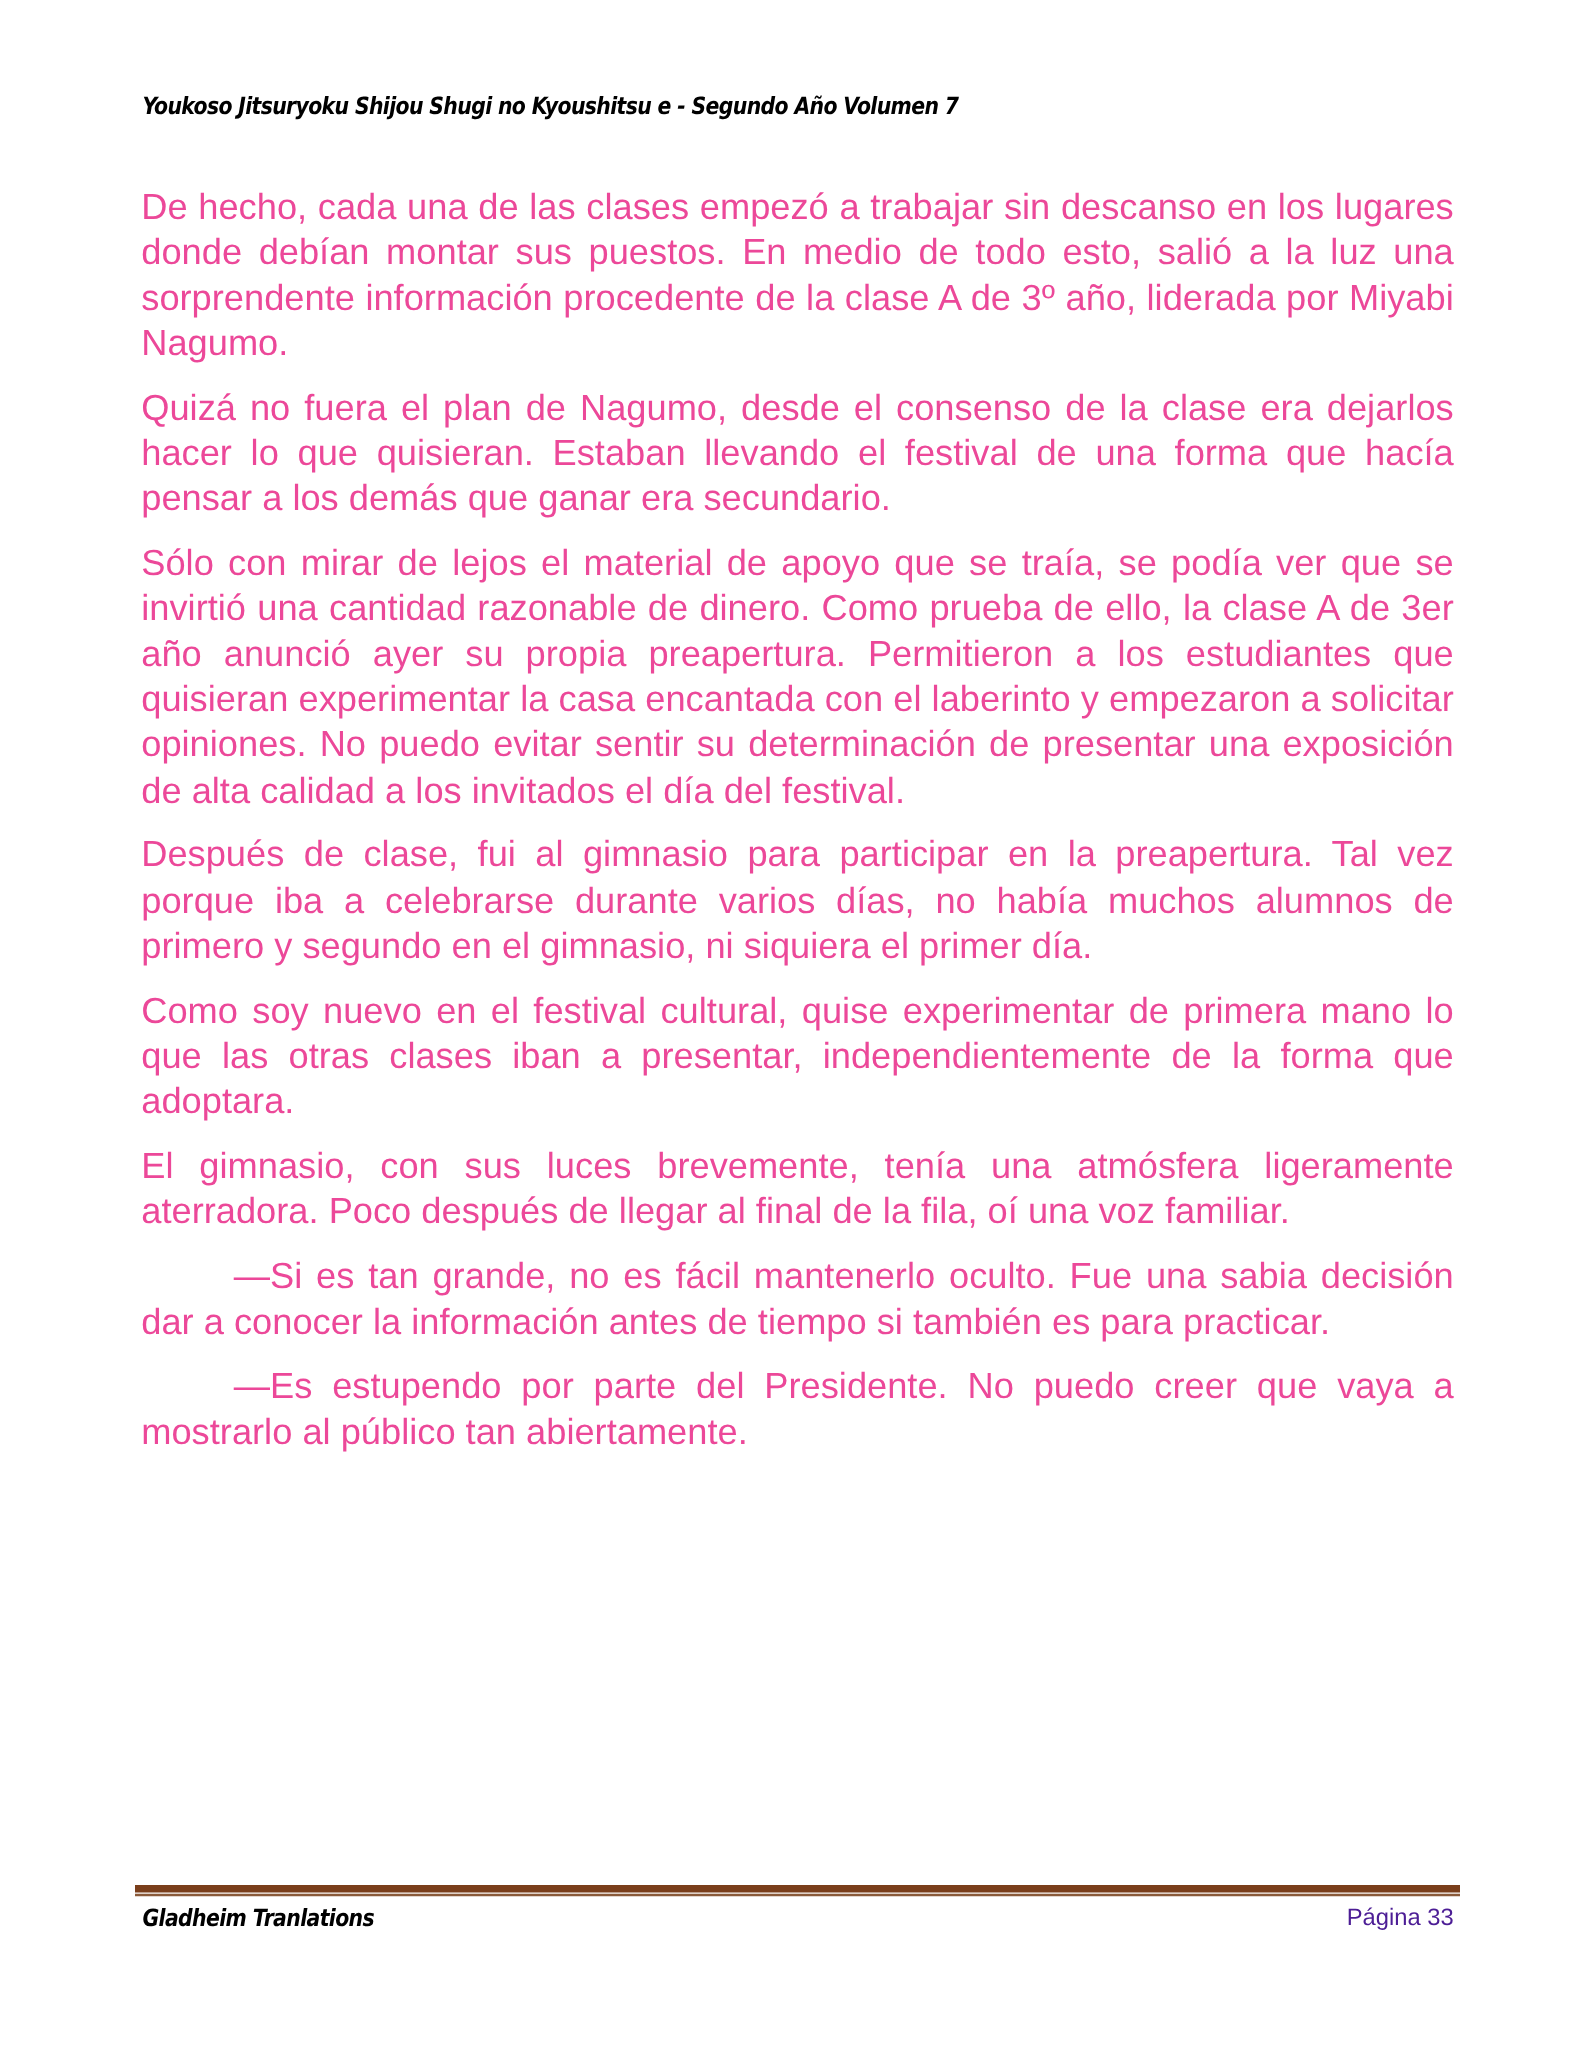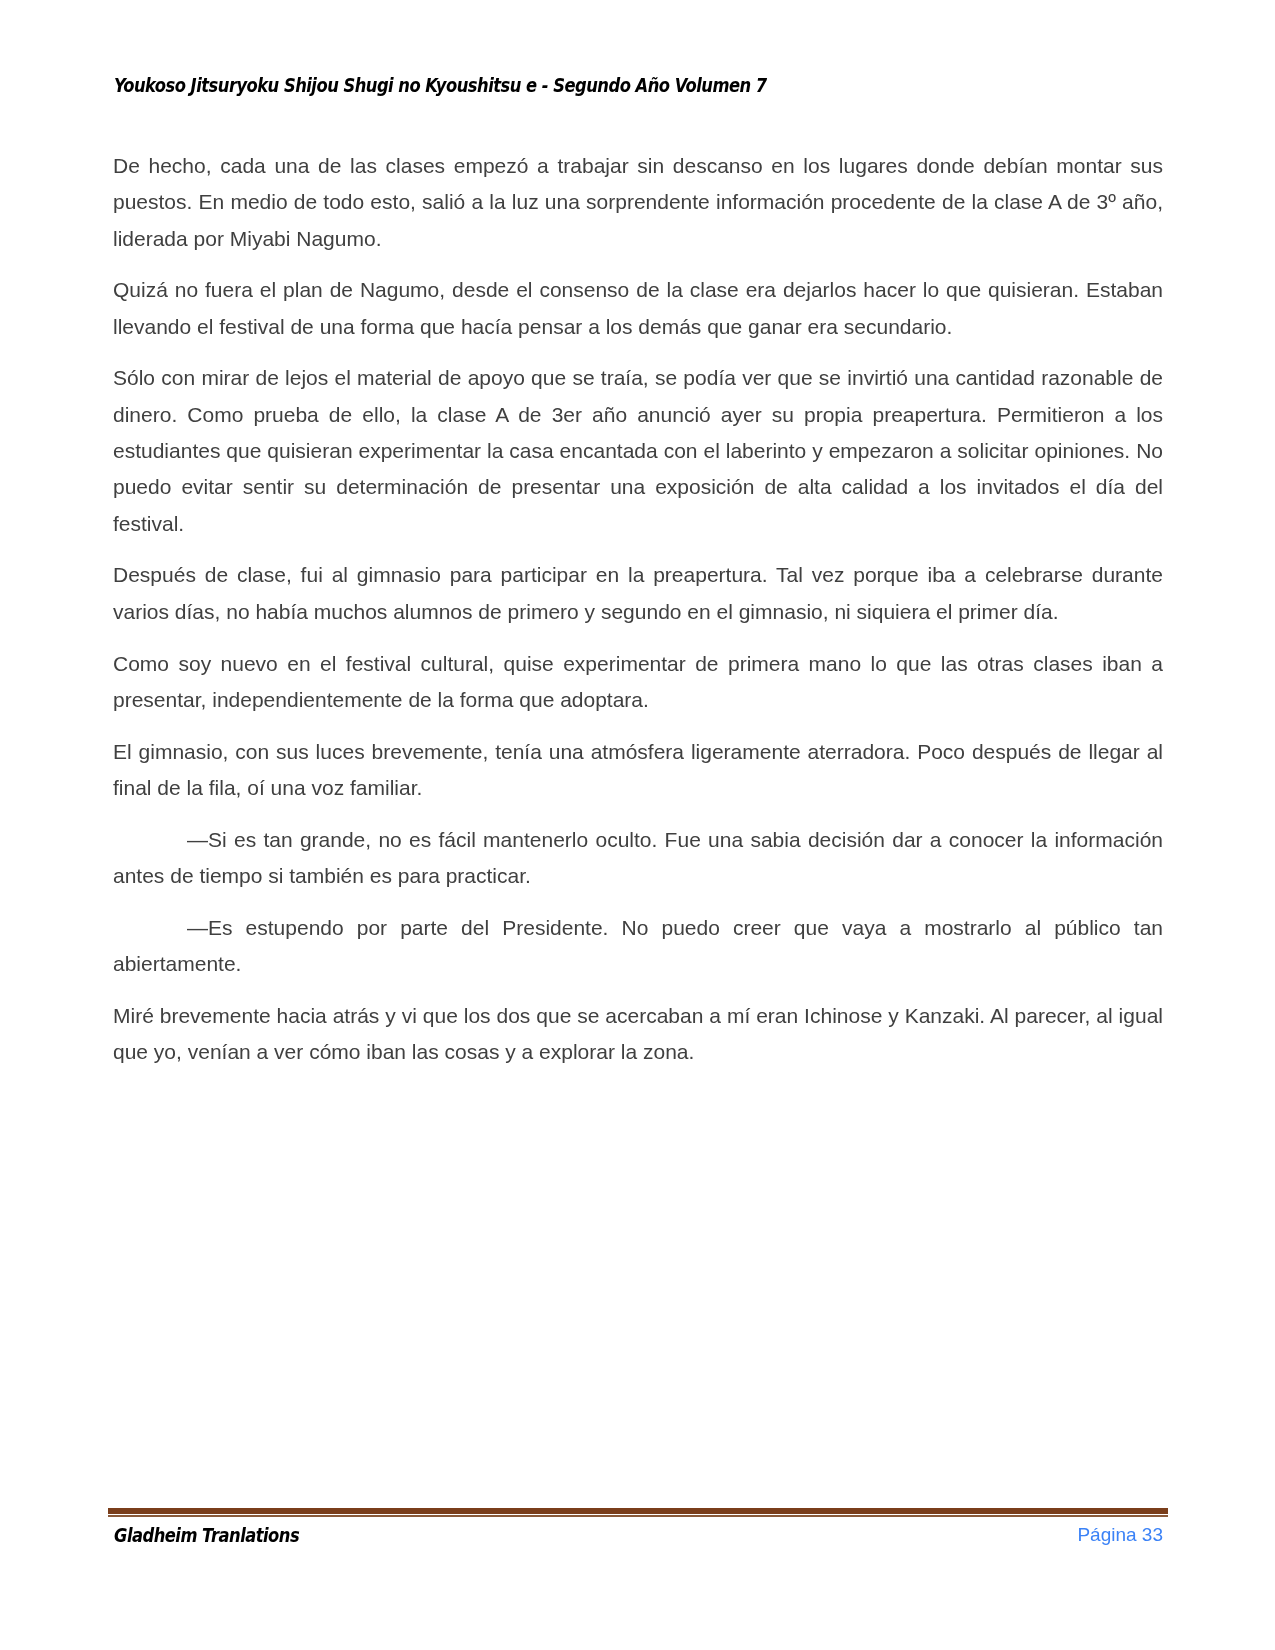--- a/index.html
+++ b/index.html
@@ -27,24 +27,24 @@
       transform-origin: left top;
       white-space: nowrap;
       color: #000;
     }
     .body-text {
       position: absolute;
       left: 113px;
       top: 148px;
       width: 1050px;
       font-family: "Liberation Sans", sans-serif;
-      font-size: 21px;
+      font-size: 29px;
       line-height: 36.3px;
       text-align: justify;
-      color: #404040;
+      color: #ec4899;
     }
     .body-text p {
       margin: 0 0 15.5px 0;
     }
     .body-text p.dialogue {
       text-indent: 74px;
     }
     .footer-rule {
       position: absolute;
       left: 108px;
@@ -68,36 +68,35 @@
       transform-origin: left top;
       white-space: nowrap;
       color: #000;
     }
     .footer-right {
       position: absolute;
       right: 112px;
       top: 1524px;
       font-family: "Liberation Sans", sans-serif;
       font-size: 19px;
-      color: #3b82f6;
+      color: #4c1d95;
       white-space: nowrap;
     }
   </style>
 </head>
 <body>
 
 <div class="page-header">Youkoso Jitsuryoku Shijou Shugi no Kyoushitsu e - Segundo Año Volumen 7</div>
 
 <div class="body-text">
   <p>De hecho, cada una de las clases empezó a trabajar sin descanso en los lugares donde debían montar sus puestos. En medio de todo esto, salió a la luz una sorprendente información procedente de la clase A de 3º año, liderada por Miyabi Nagumo.</p>
   <p>Quizá no fuera el plan de Nagumo, desde el consenso de la clase era dejarlos hacer lo que quisieran. Estaban llevando el festival de una forma que hacía pensar a los demás que ganar era secundario.</p>
   <p>Sólo con mirar de lejos el material de apoyo que se traía, se podía ver que se invirtió una cantidad razonable de dinero. Como prueba de ello, la clase A de 3er año anunció ayer su propia preapertura. Permitieron a los estudiantes que quisieran experimentar la casa encantada con el laberinto y empezaron a solicitar opiniones. No puedo evitar sentir su determinación de presentar una exposición de alta calidad a los invitados el día del festival.</p>
   <p>Después de clase, fui al gimnasio para participar en la preapertura. Tal vez porque iba a celebrarse durante varios días, no había muchos alumnos de primero y segundo en el gimnasio, ni siquiera el primer día.</p>
   <p>Como soy nuevo en el festival cultural, quise experimentar de primera mano lo que las otras clases iban a presentar, independientemente de la forma que adoptara.</p>
   <p>El gimnasio, con sus luces brevemente, tenía una atmósfera ligeramente aterradora. Poco después de llegar al final de la fila, oí una voz familiar.</p>
   <p class="dialogue">—Si es tan grande, no es fácil mantenerlo oculto. Fue una sabia decisión dar a conocer la información antes de tiempo si también es para practicar.</p>
   <p class="dialogue">—Es estupendo por parte del Presidente. No puedo creer que vaya a mostrarlo al público tan abiertamente.</p>
-  <p>Miré brevemente hacia atrás y vi que los dos que se acercaban a mí eran Ichinose y Kanzaki. Al parecer, al igual que yo, venían a ver cómo iban las cosas y a explorar la zona.</p>
 </div>
 
 <div class="footer-rule"></div>
 <div class="footer-left">Gladheim Tranlations</div>
 <div class="footer-right">Página 33</div>
 
 </body></html>

